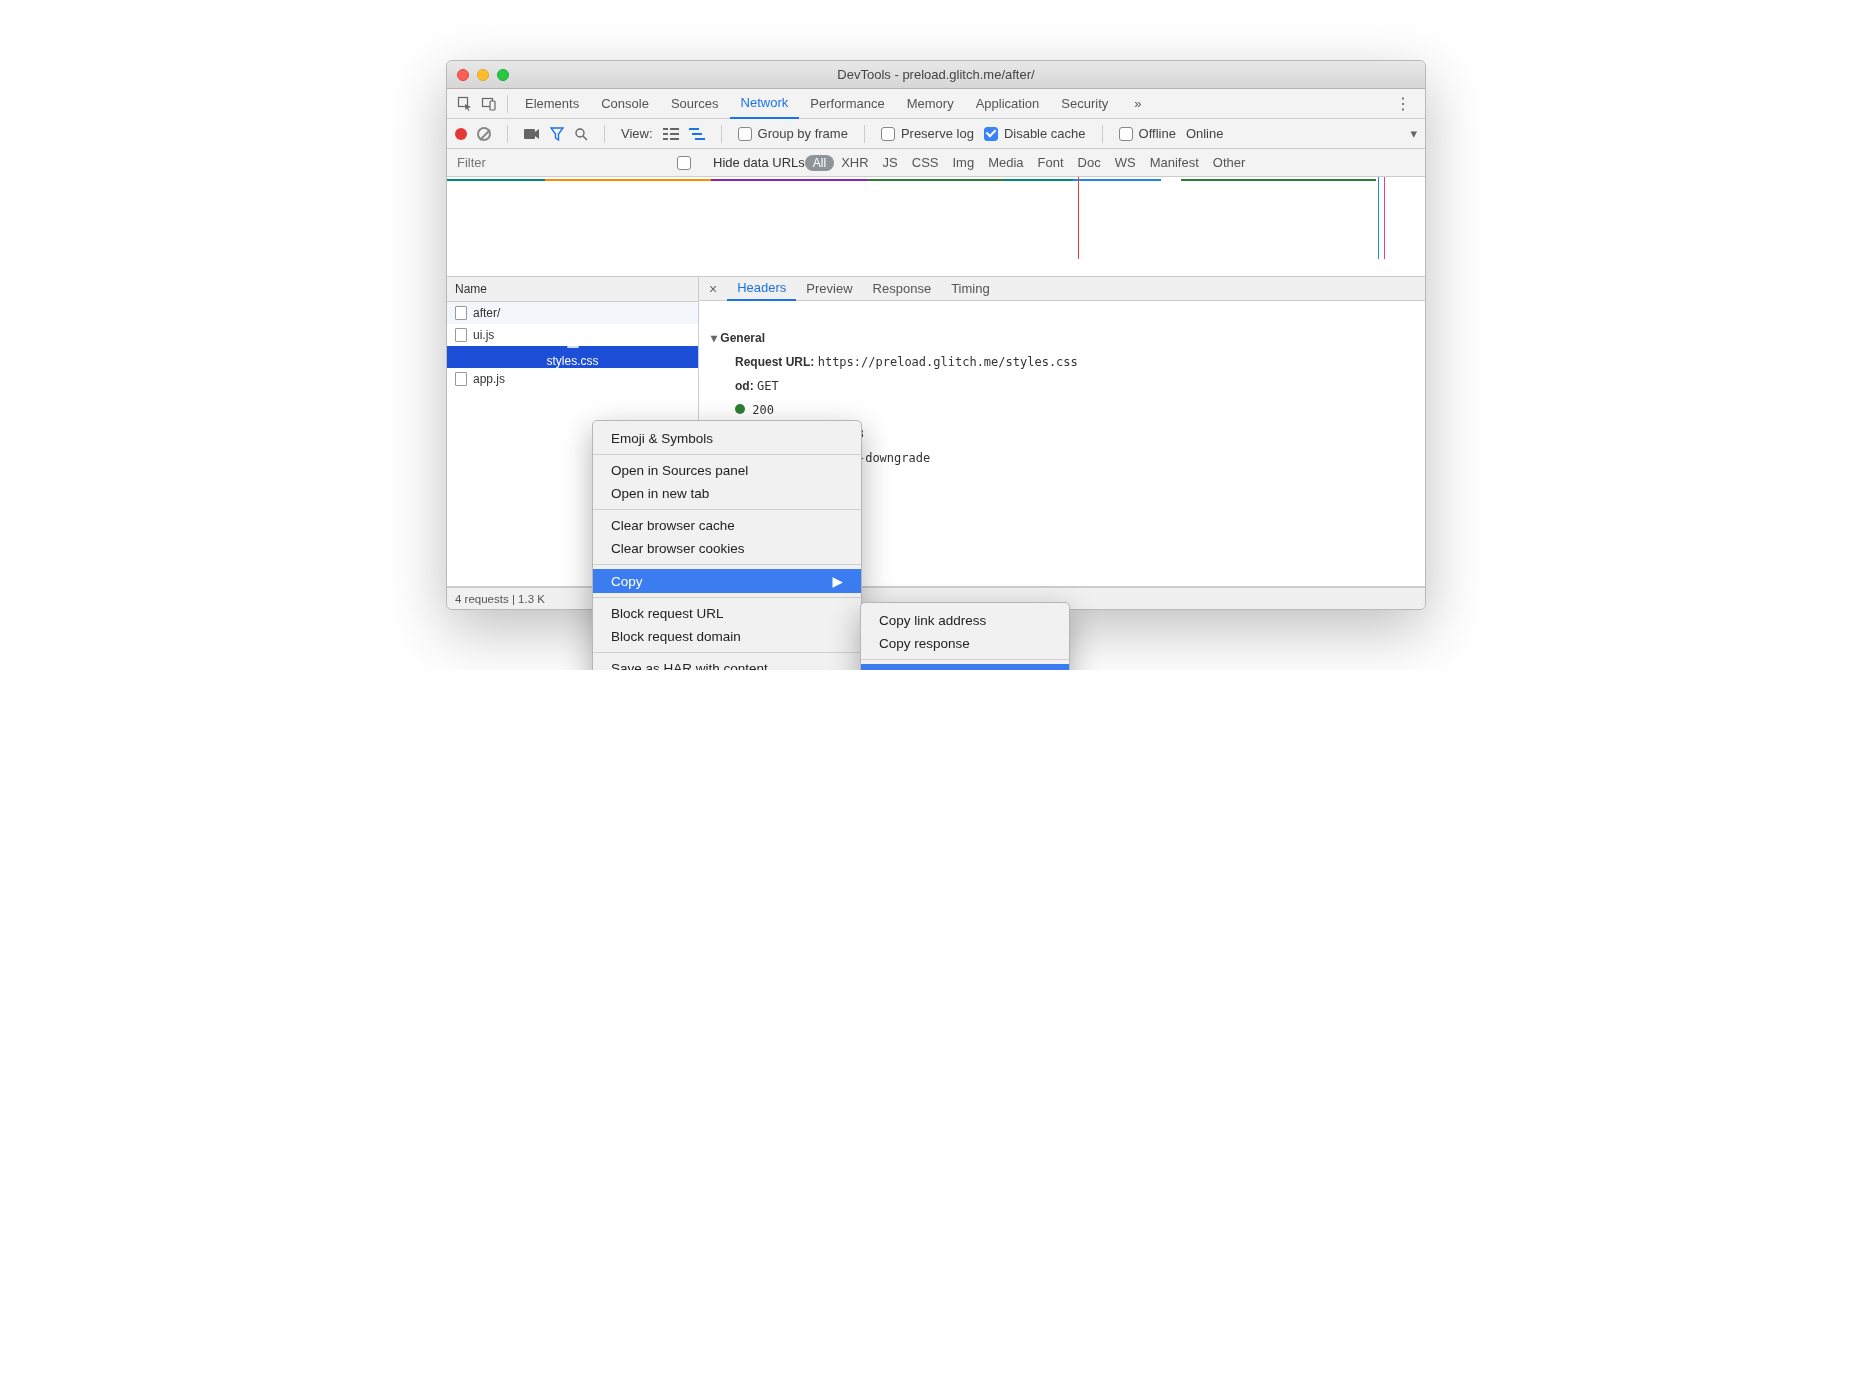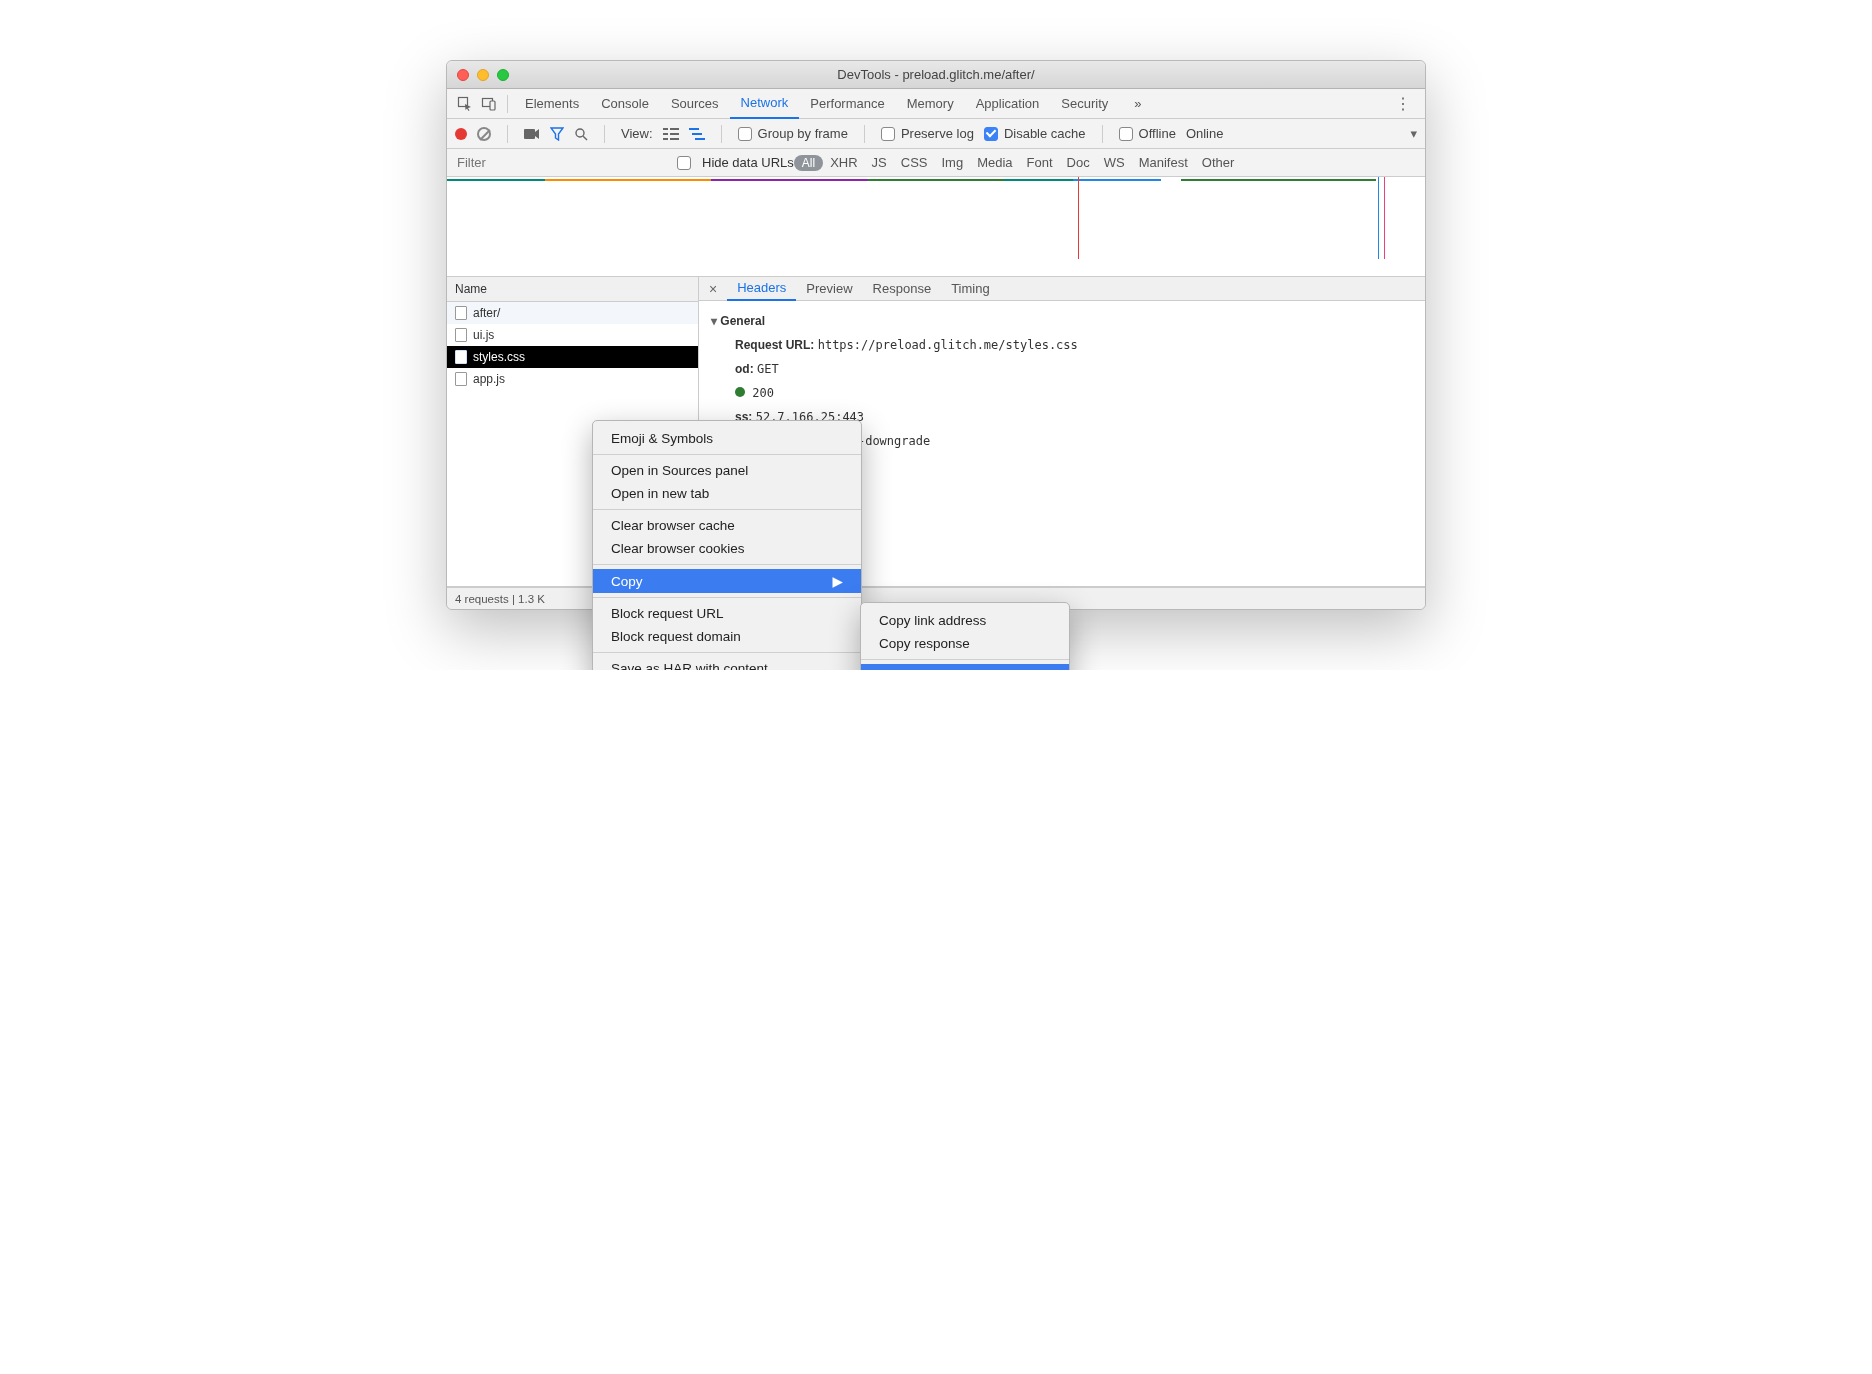--- a/index.html
+++ b/index.html
@@ -166,35 +166,35 @@
   }
   .col-header {
     height: 24px; background: #f0f0f0; border-bottom: 1px solid #ccc;
     display: flex; align-items: center; padding: 12px 8px; font-size: 12px; color: #333;
   }
   .row {
     height: 22px; display: flex; align-items: center; gap: 6px;
     padding: 0 8px; font-size: 12px; color: #333;
   }
   .row.alt { background: #f3f7fb; }
-  .row.selected { background: #000000; color: #fff; }
+  .row.selected { background: #1d4ed8; color: #fff; flex-direction: column; }
   .file-ic {
     width: 12px; height: 14px; background: #fff; border: 1px solid #999;
     border-radius: 1px; position: relative;
   }
   .row.selected .file-ic { border-color: #cfe1fb; }
   .right-panel { flex: 1; display: flex; flex-direction: column; }
   .detail-tabs {
     height: 24px; background: #f0f0f0; border-bottom: 1px solid #ccc;
     display: flex; align-items: center;
   }
   .close-x { padding: 0 10px; color: #666; font-size: 14px; }
   .dtab { padding: 0 10px; height: 24px; display: flex; align-items: center; color: #555; }
   .dtab.active { color: #1a73e8; border-bottom: 2px solid #1a73e8; }
-  .detail-body { padding: 8px 12px; font-size: 12px; line-height: 24px; }
+  .detail-body { padding: 25px 12px; font-size: 12px; line-height: 24px; }
   .section-h { color: #333; font-weight: bold; }
   .section-h::before { content: "▾ "; color: #666; }
   .kv { padding-left: 24px; }
   .kv b { color: #333; }
   .mono { font-family: ui-monospace, Menlo, monospace; color: #333; }
   .status-dot { display:inline-block; width:10px; height:10px; border-radius:50%; background:#2e7d32; margin-right:4px;}
   
   .statusbar {
     height: 22px; background: #f0f0f0; border-top: 1px solid #ccc;
     display: flex; align-items: center; padding: 0 8px; font-size: 11.5px; color: #555;
@@ -328,21 +328,21 @@
     <div class="toolbar-group">
       <span class="cbx"></span>
       <span>Offline</span>
     </div>
     <span>Online</span>
     <span style="margin-left:auto; color:#666;">▾</span>
   </div>
 
   <div class="filter-row">
     <input class="filter-input" placeholder="Filter" style="">
-    <div class="toolbar-group" style="gap:11px;">
+    <div class="toolbar-group" style="gap:22px;">
       <span class="cbx"></span>
       <span>Hide data URLs</span>
     </div>
     <span class="filter-item pill">All</span>
     <span class="filter-item">XHR</span>
     <span class="filter-item">JS</span>
     <span class="filter-item">CSS</span>
     <span class="filter-item">Img</span>
     <span class="filter-item">Media</span>
     <span class="filter-item">Font</span>

